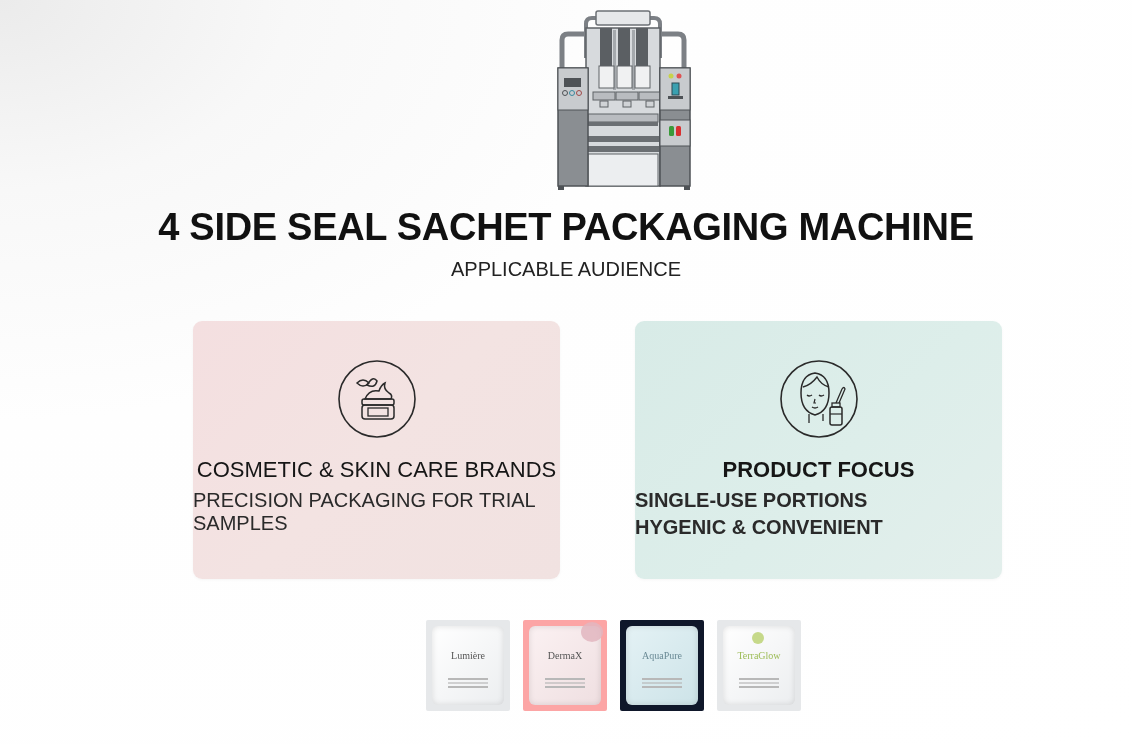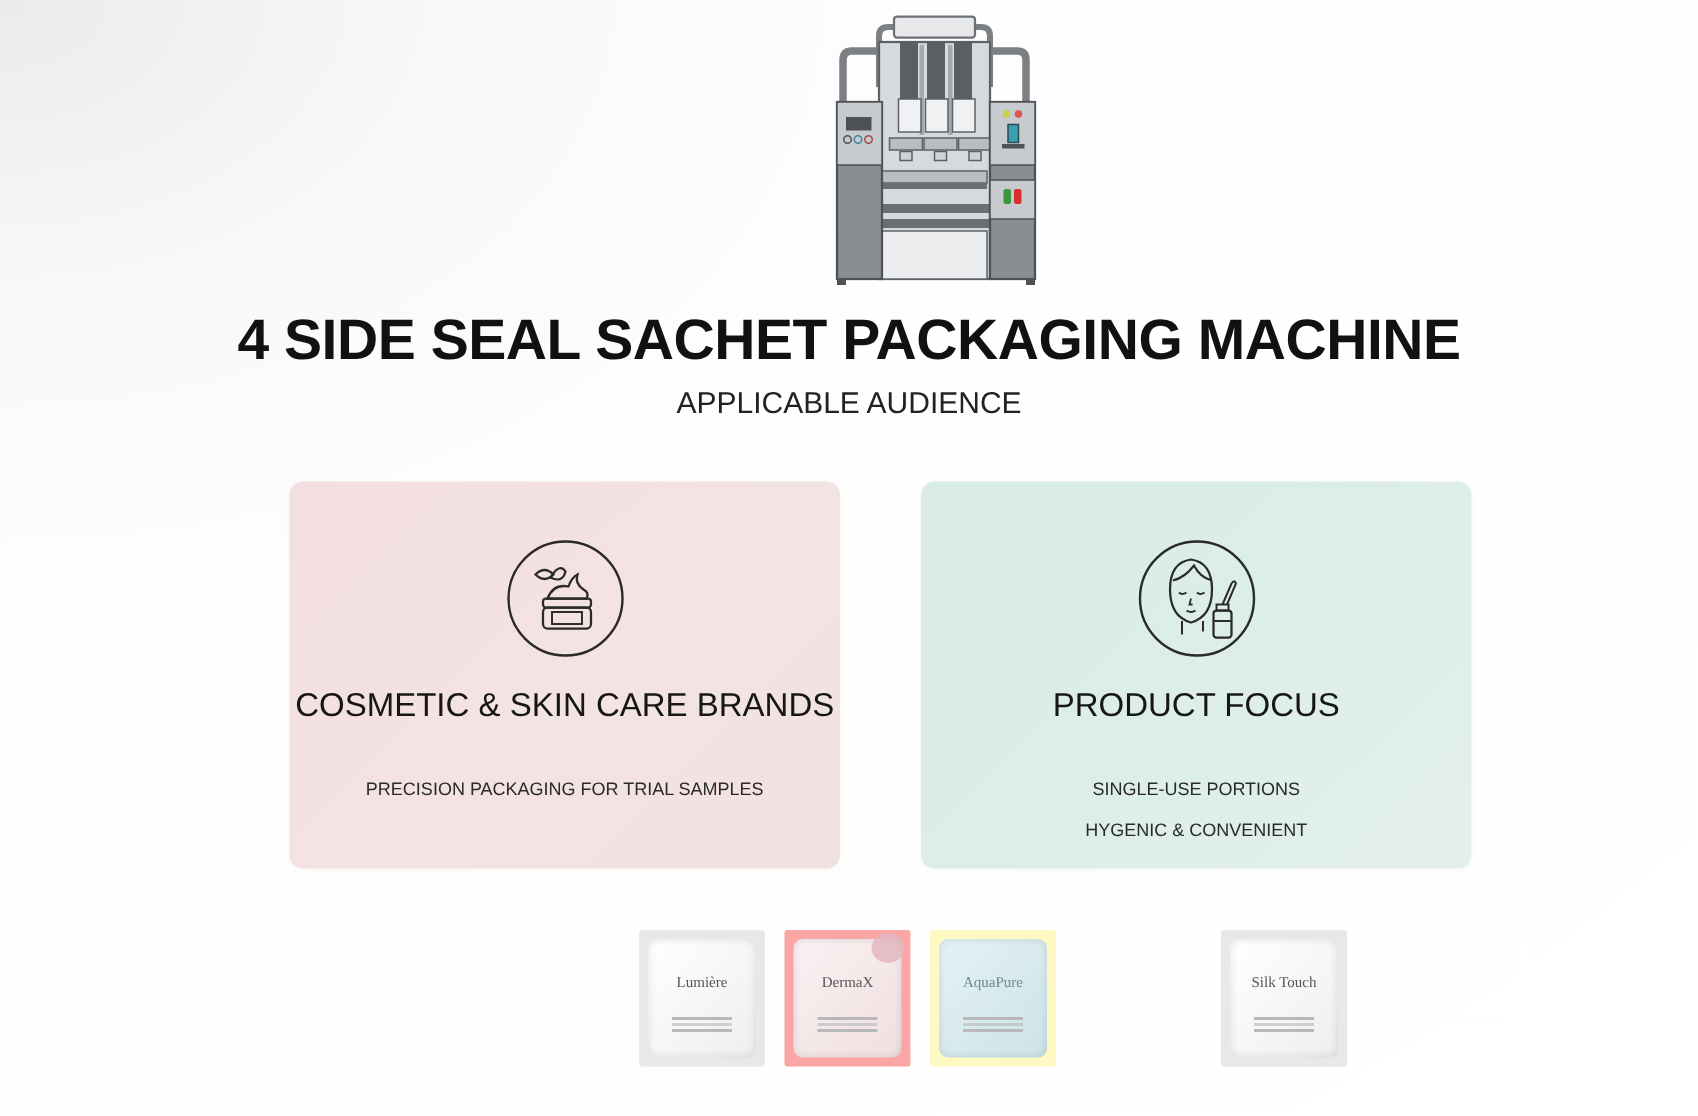--- a/index.html
+++ b/index.html
@@ -18,24 +18,24 @@
   .subtitle {
     position:absolute; left:0; top:258px; width:1242px;
     text-align:center; font-size:20px; color:#222;
     transform: translateX(-55px);
   }
   .card {
     position:absolute; top:321px; width:367px; height:258px; border-radius:9px;
     box-shadow: 0 1px 3px rgba(0,0,0,0.04);
   }
   .card.pink { left:193px; background: linear-gradient(135deg, #f4dfe0 0%, #f3e3e2 50%, #f1e2e1 100%); }
-  .card.teal { left:614px; background: linear-gradient(135deg, #d8ebe7 0%, #ddeeea 55%, #e3efec 100%); }
+  .card.teal { left:635px; background: linear-gradient(135deg, #d8ebe7 0%, #ddeeea 55%, #e3efec 100%); font-weight: bold; }
   .card .icon-wrap { position:absolute; left:50%; top:38px; width:80px; height:80px; margin-left:-40px; }
   .card .heading { position:absolute; left:0; right:0; top:136px; text-align:center; font-size:22px; color:#161616; }
-  .card .line { position:absolute; left:0; right:0; text-align:center; font-size:12px; color:#2a2a2a;margin-top:30px; }
+  .card .line { position:absolute; left:0; right:0; text-align:left; font-size:20px; color:#2a2a2a; }
   .card .line.l1 { top:168px; }
   .card .line.l2 { top:195px; }
   .sachets { position:absolute; left:390px; top:620px; width:470px; height:92px; }
   .sachet {
     position:absolute; top:0; width:84px; height:91px; border-radius:2px;
     background:#e6e8ea;
     margin-left:36px;
   }
   .sachet .inner {
     position:absolute; left:6px; top:6px; right:6px; bottom:6px; border-radius:6px;
@@ -158,27 +158,28 @@
       <div class="fine f3"></div>
   </div>
   <div class="sachet" style="left:97px; background:#fca5a5">
     <div class="inner" style="background:linear-gradient(135deg,#fbf1f2,#efdfe1)"></div>
     <div style="position:absolute;right:4px;top:2px;width:22px;height:20px;border-radius:50%;background:#e2b6bf;opacity:.85"></div>
     <div class="brand">DermaX</div>
     <div class="fine f1"></div>
       <div class="fine f2"></div>
       <div class="fine f3"></div>
   </div>
-  <div class="sachet" style="left:194px; background:#fef9c3">
+  <div class="sachet" style="left:194px; background:#0f172a">
     <div class="inner" style="background:linear-gradient(135deg,#e4f2f5,#cde3e8)"></div>
     <div class="brand" style="color:#6a8a95">AquaPure</div>
     <div class="fine f1"></div>
       <div class="fine f2"></div>
       <div class="fine f3"></div>
   </div>
-  <div class="sachet" style="left:388px">
+  <div class="sachet" style="left:291px">
     <div class="inner" style="background:linear-gradient(135deg,#ffffff,#eceef0)"></div>
-    <div class="brand">Silk Touch</div>
+    <div style="position:absolute;left:35px;top:12px;width:12px;height:12px;border-radius:50%;background:#c6d98a"></div>
+    <div class="brand" style="color:#9cbc55">TerraGlow</div>
     <div class="fine f1"></div>
       <div class="fine f2"></div>
       <div class="fine f3"></div>
   </div>
 </div>
 
 </body></html>

